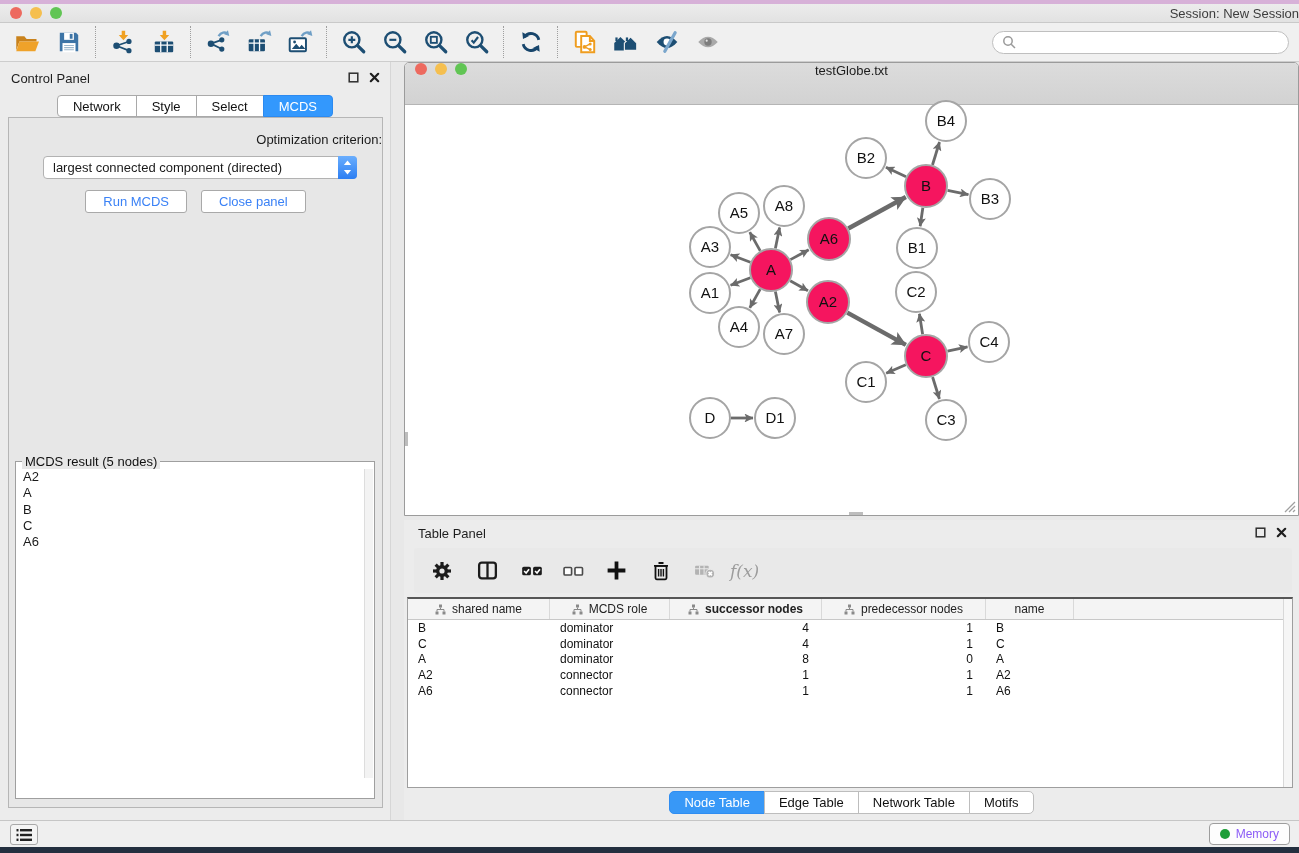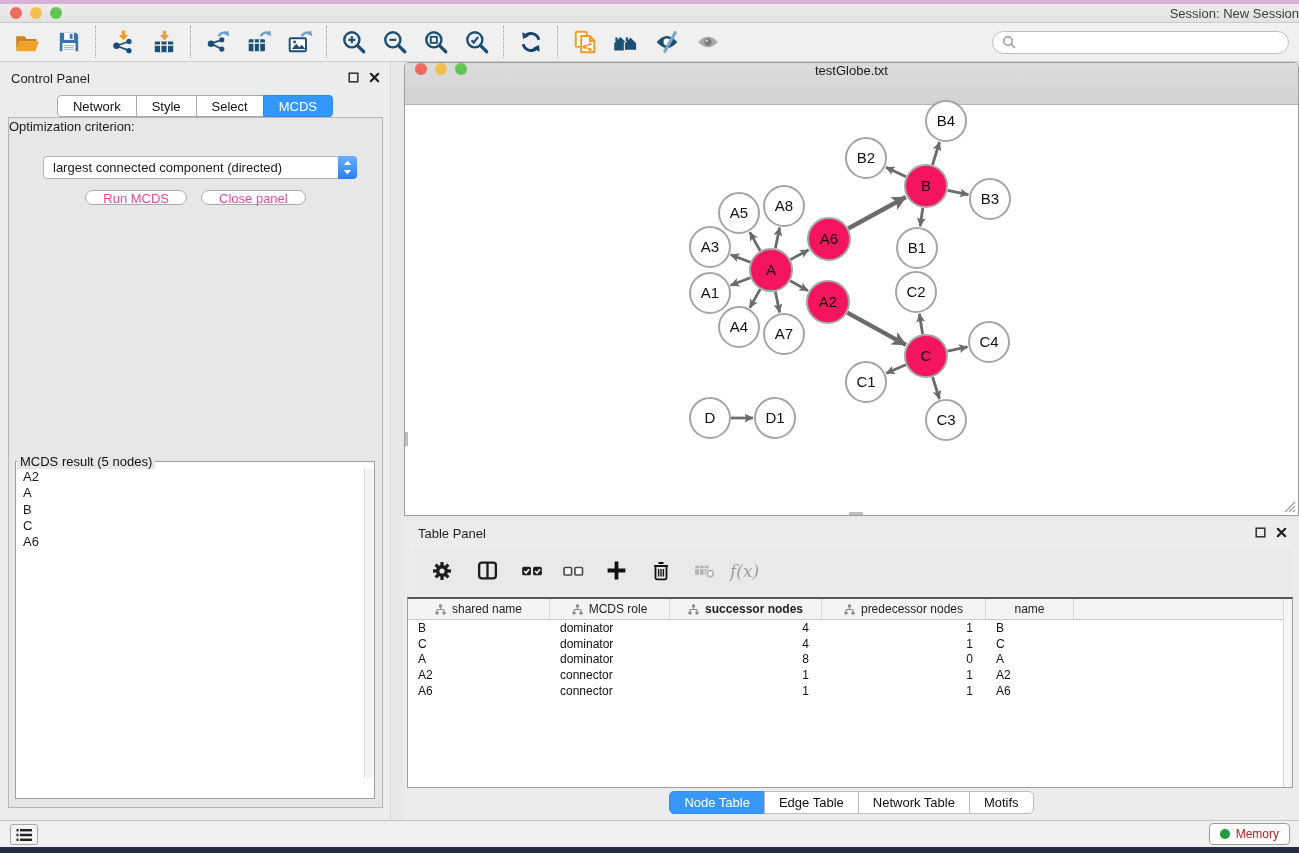--- a/index.html
+++ b/index.html
@@ -30,28 +30,28 @@
   .control-panel{position:absolute;left:0;top:62px;width:391px;height:758px;background:#ececec;border-right:1px solid #d6d6d6}
   .cp-title{position:absolute;top:9px;left:11px;font-size:13px;color:#1f1f1f}
   .panel-btns{display:flex;gap:9px;align-items:center;position:absolute;top:9px;right:10px}
   .pb{background:none;border:none;padding:0;width:12px;height:12px;display:flex;align-items:center;justify-content:center}
   .cp-tabs{position:absolute;top:33px;left:0;width:100%;display:flex;justify-content:center}
   .cp-tab{height:22px;padding:0 15px;background:#fff;border:1px solid #a9a9a9;display:flex;align-items:center;font-size:13px;margin-left:-1px;color:#111}
   .cp-tab:first-child{border-radius:4px 0 0 4px;margin-left:0}
   .cp-tab:last-child{border-radius:0 4px 4px 0}
   .cp-tab.active{background:#3398fd;border-color:#2c8af0;color:#fff}
   .cp-body{position:absolute;left:8px;top:55px;width:375px;height:691px;background:#e7e7e7;border:1px solid #b6b6b6}
-  .opt-label{margin-top:1px;text-align:left;font-size:13px}
+  .opt-label{margin-top:14px;text-align:right;font-size:13px}
   .dropdown{position:absolute;left:34px;top:38px;width:314px;height:23px;background:#fff;border:1px solid #b2b2b2;border-radius:4px;display:flex;align-items:center}
   .dropdown .val{flex:1;padding-left:9px;font-size:13px;white-space:nowrap;overflow:hidden}
   .stepper{width:19px;height:23px;margin:-1px -1px -1px 0;border-radius:0 4px 4px 0;background:linear-gradient(#6aaefe,#2c7ef2);display:flex;align-items:center;justify-content:center}
   .btn-row{position:absolute;top:72px;width:100%;display:flex;justify-content:center;gap:14px}
-  .btn{height:15px;padding:0 17px;background:#fff;border:1px solid #a9a9a9;border-radius:10px;font-size:13px;font-family:inherit;color:#ec4899}
+  .btn{height:23px;padding:0 17px;background:#fff;border:1px solid #a9a9a9;border-radius:3px;font-size:13px;font-family:inherit;color:#3b82f6}
   fieldset.result{position:absolute;left:6px;right:7px;top:336px;bottom:8px;border:1px solid #9f9f9f;background:#fff;padding:0 1px 1px 1px}
-  fieldset.result legend{font-size:13px;padding:0 3px;background:#e7e7e7;color:#111}
+  fieldset.result legend{font-size:13px;margin-left:5px;padding:0 3px;background:#e7e7e7;color:#111}
   .result-list{position:relative;height:calc(100% - 19px);background:#fff;font-size:13px;line-height:16.3px;padding-left:6px;overflow:hidden}
   .list-scroll{position:absolute;right:0;top:0;bottom:0;width:9px;background:#f3f3f3;border-left:1px solid #ddd}
 
   
   .network-window{position:absolute;left:404px;top:62px;width:895px;height:454px;background:#fff;border:1px solid #9b9b9b;border-radius:5px 5px 0 0}
   .nw-titlebar{height:42px;background:linear-gradient(#dcdcdc,#d2d2d2);border-bottom:1px solid #b5b5b5;border-radius:4px 4px 0 0;position:relative;display:flex;align-items:flex-start}
   .nw-title{position:absolute;left:0;right:0;text-align:center;font-size:13px;color:#1c1c1c}
   .nw-canvas{position:absolute;left:0;top:26px;right:0;bottom:0;overflow:hidden}
   .resize-grip{position:absolute;right:1px;bottom:1px;width:14px;height:14px}
   .nub-left{position:absolute;left:0;top:369px;width:3px;height:14px;background:#bdbdbd}
@@ -76,21 +76,21 @@
   .tp-scroll{position:absolute;top:0;right:0;bottom:0;width:9px;background:#f6f6f6;border-left:1px solid #d8d8d8}
   .tp-tabs{position:absolute;left:0;right:0;top:266px;height:32px;display:flex;justify-content:center;align-items:center}
   .seg{height:23px;display:flex;align-items:center;padding:0 14px;font-size:13px;background:#fff;border:1px solid #bdbdbd;margin-left:-1px;color:#111}
   .seg:first-child{border-radius:5px 0 0 5px;margin-left:0}
   .seg:last-child{border-radius:0 5px 5px 0}
   .seg.active{background:#3898f7;border-color:#2f8df1;color:#fff}
 
   
   .statusbar{position:absolute;left:0;top:820px;width:100%;height:27px;background:#efefef;border-top:1px solid #c6c6c6}
   .list-btn{position:absolute;left:10px;top:3px;width:28px;height:21px;background:#f4f4f4;border:1px solid #a8a8a8;border-radius:3px;display:flex;align-items:center;justify-content:center;padding:0}
-  .memory-btn{position:absolute;right:9px;top:2px;height:22px;padding:0 10px;background:#fdfdfd;border:1px solid #9d9d9d;border-radius:4px;display:flex;align-items:center;gap:6px;font-size:12px;font-family:inherit;color:#b91c1c}
+  .memory-btn{position:absolute;right:9px;top:2px;height:22px;padding:0 10px;background:#fdfdfd;border:1px solid #9d9d9d;border-radius:4px;display:flex;align-items:center;gap:6px;font-size:12px;font-family:inherit;color:#8b5cf6}
   .memdot{width:10px;height:10px;border-radius:50%;background:#1d9e38}
 </style>
 </head>
 <body>
 
 <div class="screen">
   <div class="desktop-top"></div>
 
   <div class="titlebar">
     <span class="tl red"></span>

